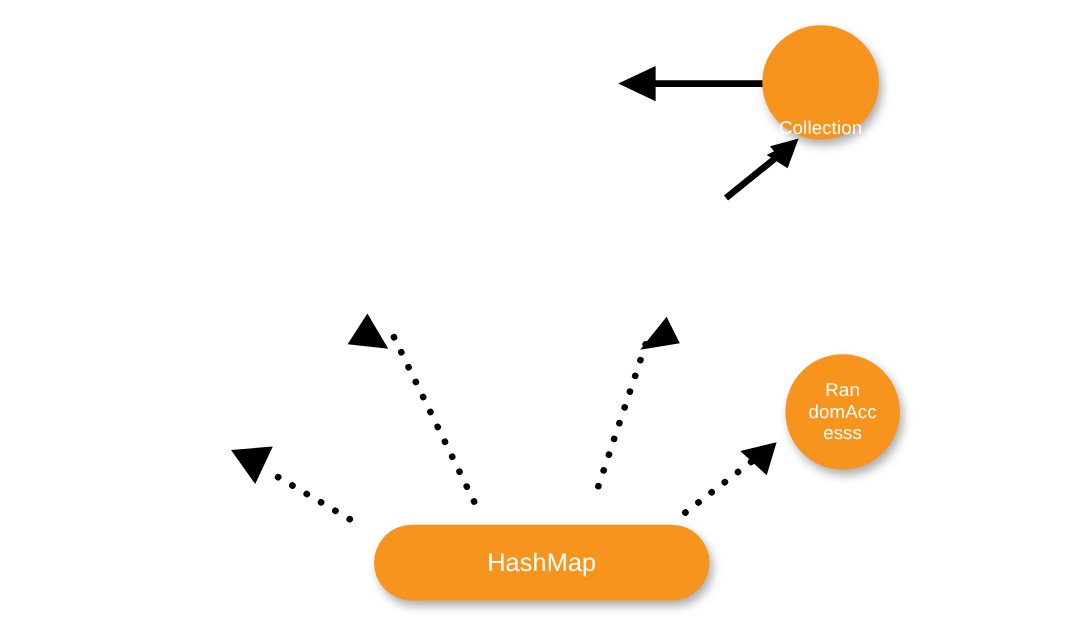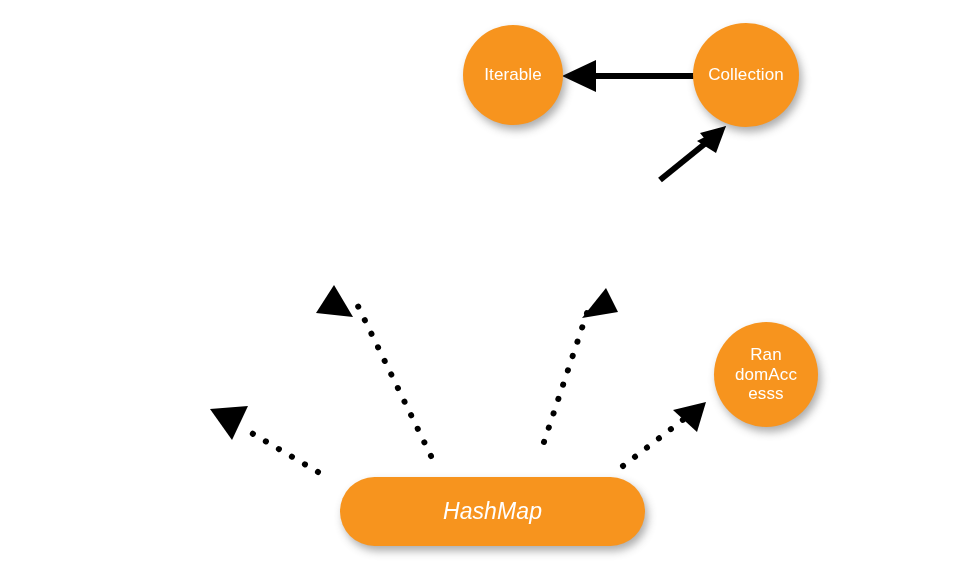--- a/index.html
+++ b/index.html
@@ -78,34 +78,31 @@
       <line x1="544" y1="442" x2="589" y2="307" stroke="#000000" stroke-width="6" stroke-linecap="round" stroke-dasharray="0.1 15"></line>
       <polygon points="606,288 582,318 618,312" fill="#000000"></polygon>
     </g>
 
     <g>
       <line x1="623" y1="466" x2="684" y2="419" stroke="#000000" stroke-width="6" stroke-linecap="round" stroke-dasharray="0.1 15"></line>
       <polygon points="706,402 673,410 697,432" fill="#000000"></polygon>
     </g>
   </svg>
 
-  <div class="node circle" style="left:463px; top:25px; width:100px; height:100px;">
-    <span class="node-label size-sm">Iterable</span>
-  </div>
 
-  <div class="node circle" style="left:693px; top:23px; width:106px; height:104px;">
+  <div class="node circle" style="left:693px; top:23px; width:106px; height:104px;align-items:flex-end;">
     <span class="node-label size-sm">Collection</span>
   </div>
 
 
 
 
   <div class="node circle" style="left:714px; top:322px; width:104px; height:105px;">
     <span class="node-label size-sm">Ran
 domAcc
 esss</span>
   </div>
 
-  <div class="node pill" style="left:340px; top:477px; width:305px; height:69px;font-style:italic;">
+  <div class="node pill" style="left:340px; top:477px; width:305px; height:69px;">
     <span class="node-label size-lg">HashMap</span>
   </div>
 
 </div>
 
 </body></html>

